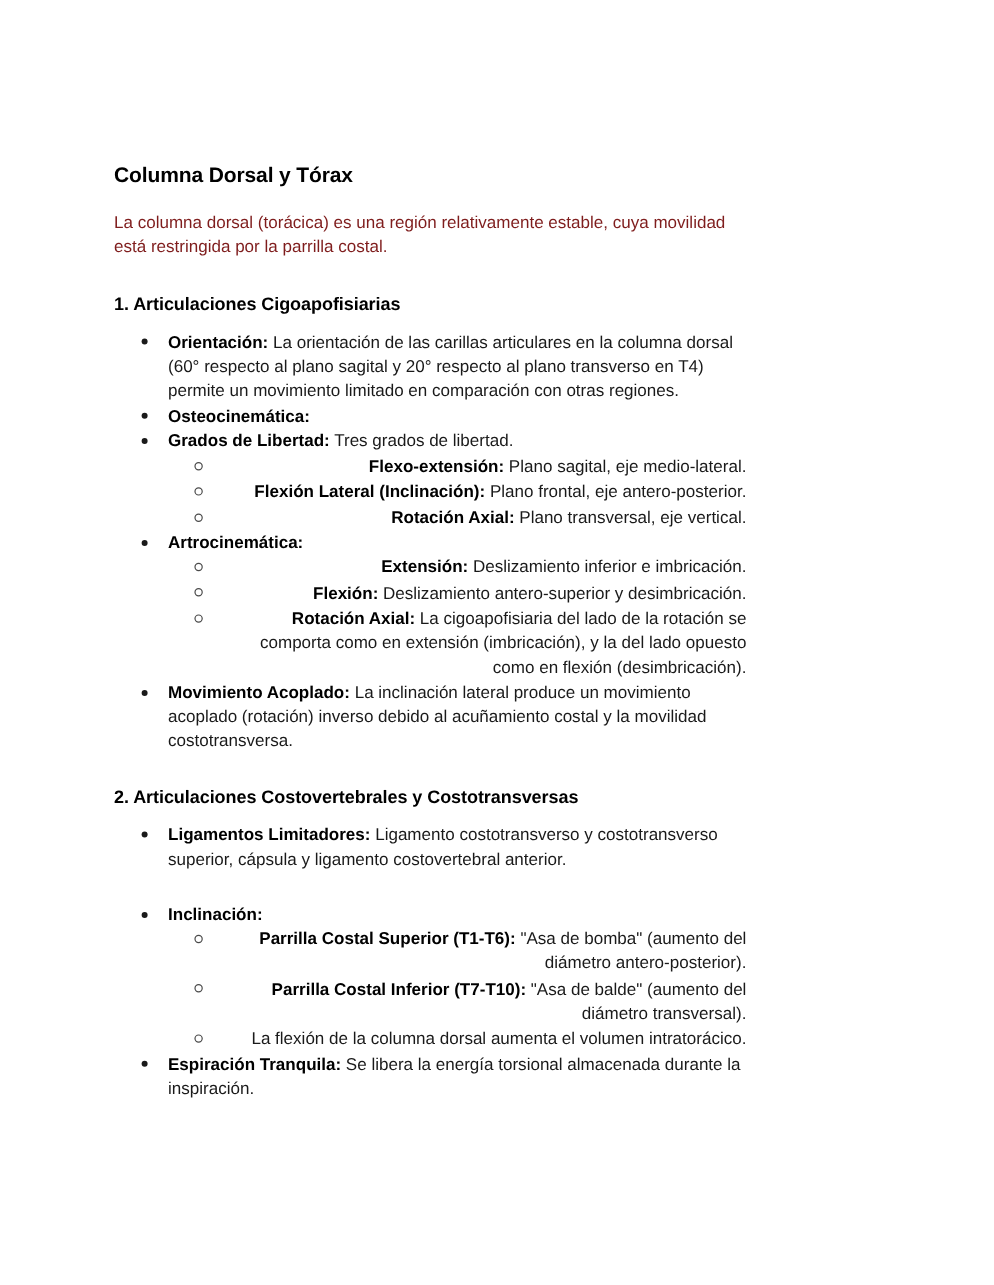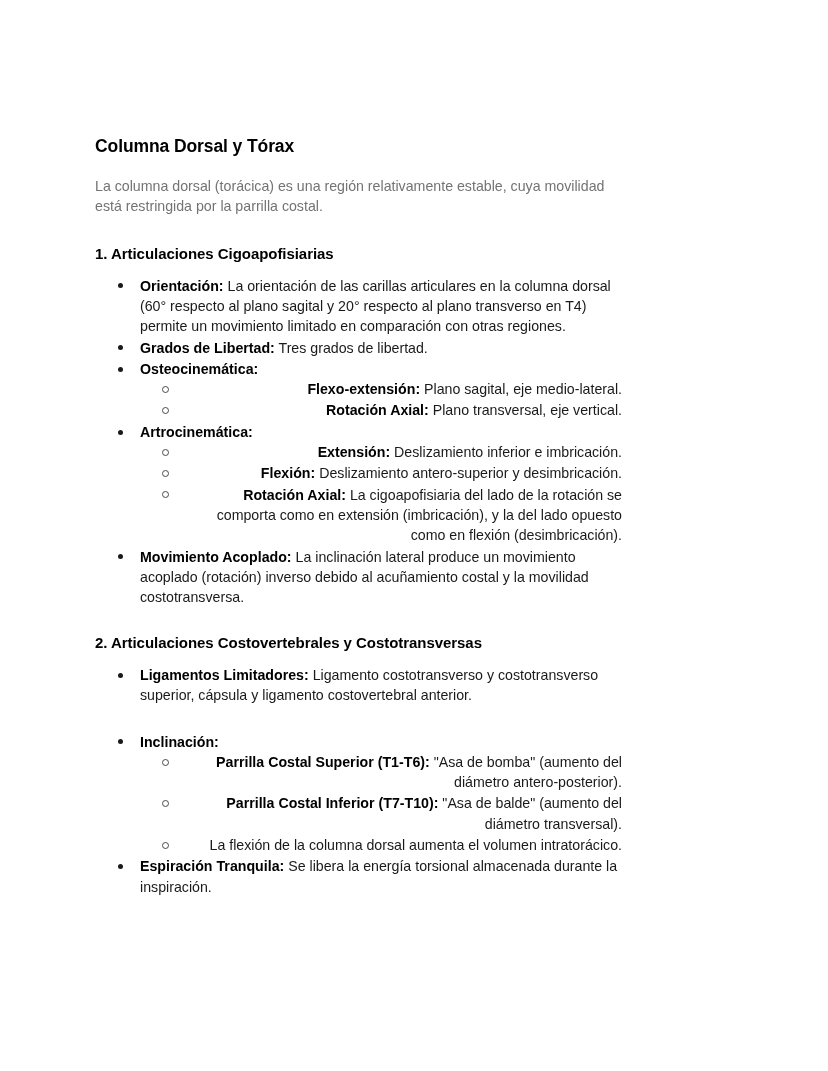--- a/index.html
+++ b/index.html
@@ -29,21 +29,21 @@
     font-weight: bold;
     line-height: 1.25;
     color: #000000;
     letter-spacing: -0.1px;
     margin: 0 0 18px 0;
   }
 
   .intro {
     font-size: 14.2px;
     line-height: 1.42;
-    color: #737373;
+    color: #7f1d1d;
     margin: 0 0 28px 0;
     max-width: 600px;
   }
 
   .section-heading {
     font-size: 15px;
     font-weight: bold;
     color: #000000;
     line-height: 1.3;
     margin: 0 0 12px 0;
@@ -130,32 +130,36 @@
   <p class="intro">La columna dorsal (torácica) es una región relativamente estable, cuya movilidad está restringida por la parrilla costal.</p>
 
   <div id="sections-root">
       <div class="section-block">
         <h2 class="section-heading">1. Articulaciones Cigoapofisiarias</h2>
         <ul class="lvl1">
           <li class="item lvl1-item">
             <span class="marker"></span>
             <span class="txt-wrap"><span class="lead">Orientación:</span><span class="body"> La orientación de las carillas articulares en la columna dorsal (60° respecto al plano sagital y 20° respecto al plano transverso en T4) permite un movimiento limitado en comparación con otras regiones.</span></span>
           </li>
+          <li class="item lvl1-item has-children">
+            <span class="marker"></span>
+            <span class="txt-wrap"><span class="lead">Osteocinemática:</span></span>
+          </li>
           <li class="item lvl1-item">
             <span class="marker"></span>
             <span class="txt-wrap"><span class="lead">Grados de Libertad:</span><span class="body"> Tres grados de libertad.</span></span>
           </li>
-          <li class="item lvl1-item has-children">
-            <span class="marker"></span>
-            <span class="txt-wrap"><span class="lead">Osteocinemática:</span></span>
-          </li>
           <ul class="lvl2">
             <li class="item lvl2-item">
               <span class="marker"></span>
               <span class="txt-wrap"><span class="lead">Flexo-extensión:</span><span class="body"> Plano sagital, eje medio-lateral.</span></span>
+            </li>
+            <li class="item lvl2-item">
+              <span class="marker"></span>
+              <span class="txt-wrap"><span class="lead">Flexión Lateral (Inclinación):</span><span class="body"> Plano frontal, eje antero-posterior.</span></span>
             </li>
             <li class="item lvl2-item">
               <span class="marker"></span>
               <span class="txt-wrap"><span class="lead">Rotación Axial:</span><span class="body"> Plano transversal, eje vertical.</span></span>
             </li>
           </ul>
           <li class="item lvl1-item has-children">
             <span class="marker"></span>
             <span class="txt-wrap"><span class="lead">Artrocinemática:</span></span>
           </li>

